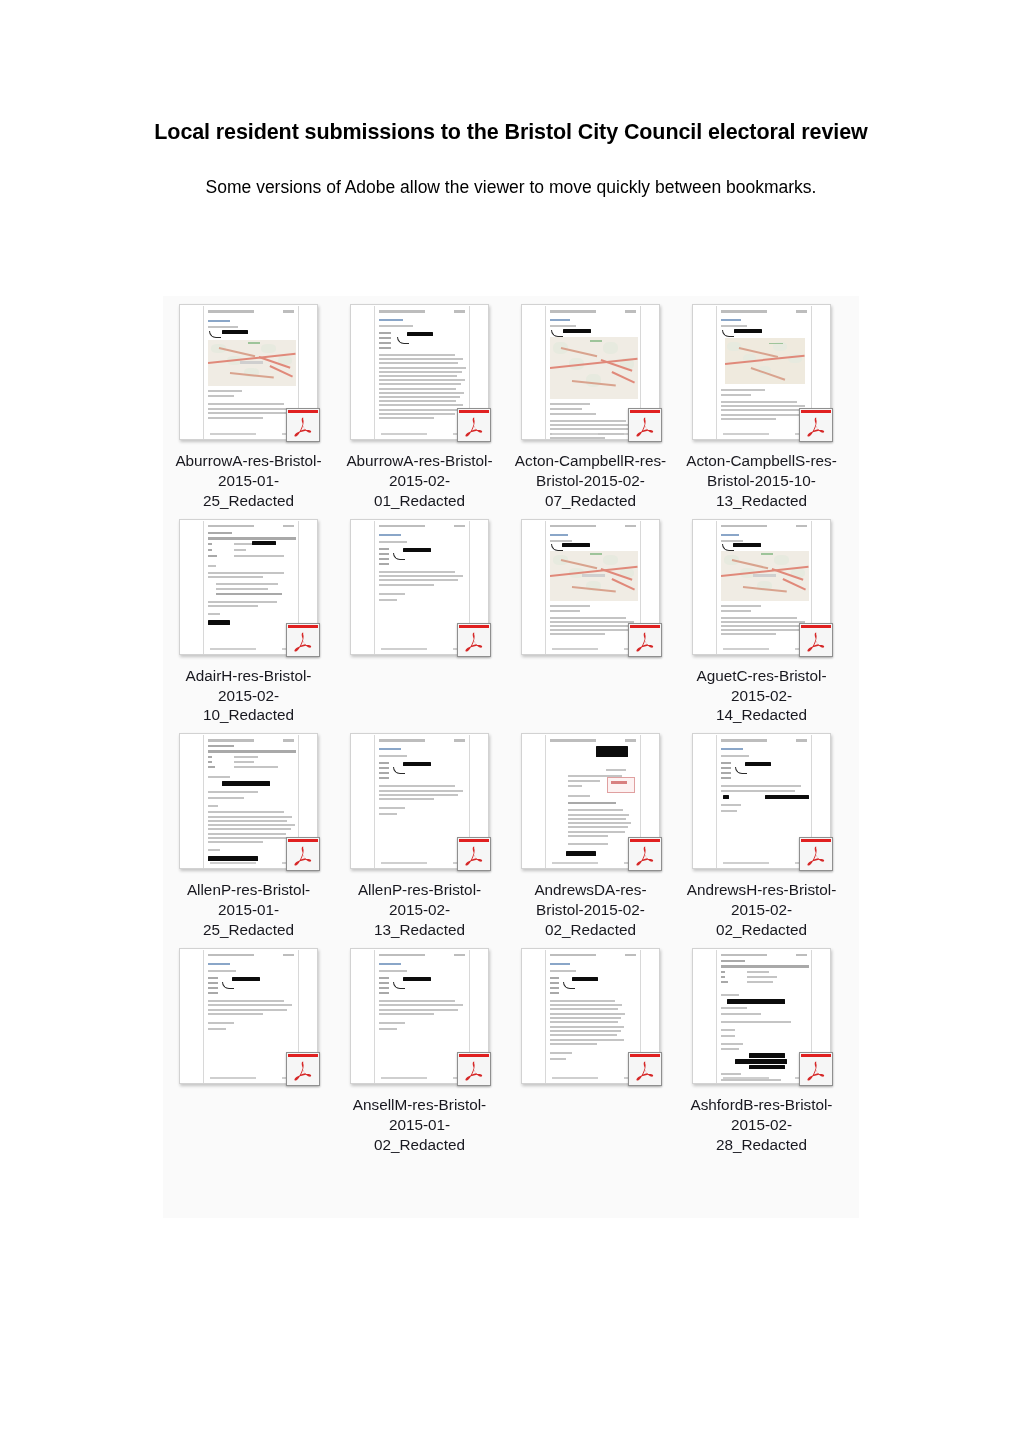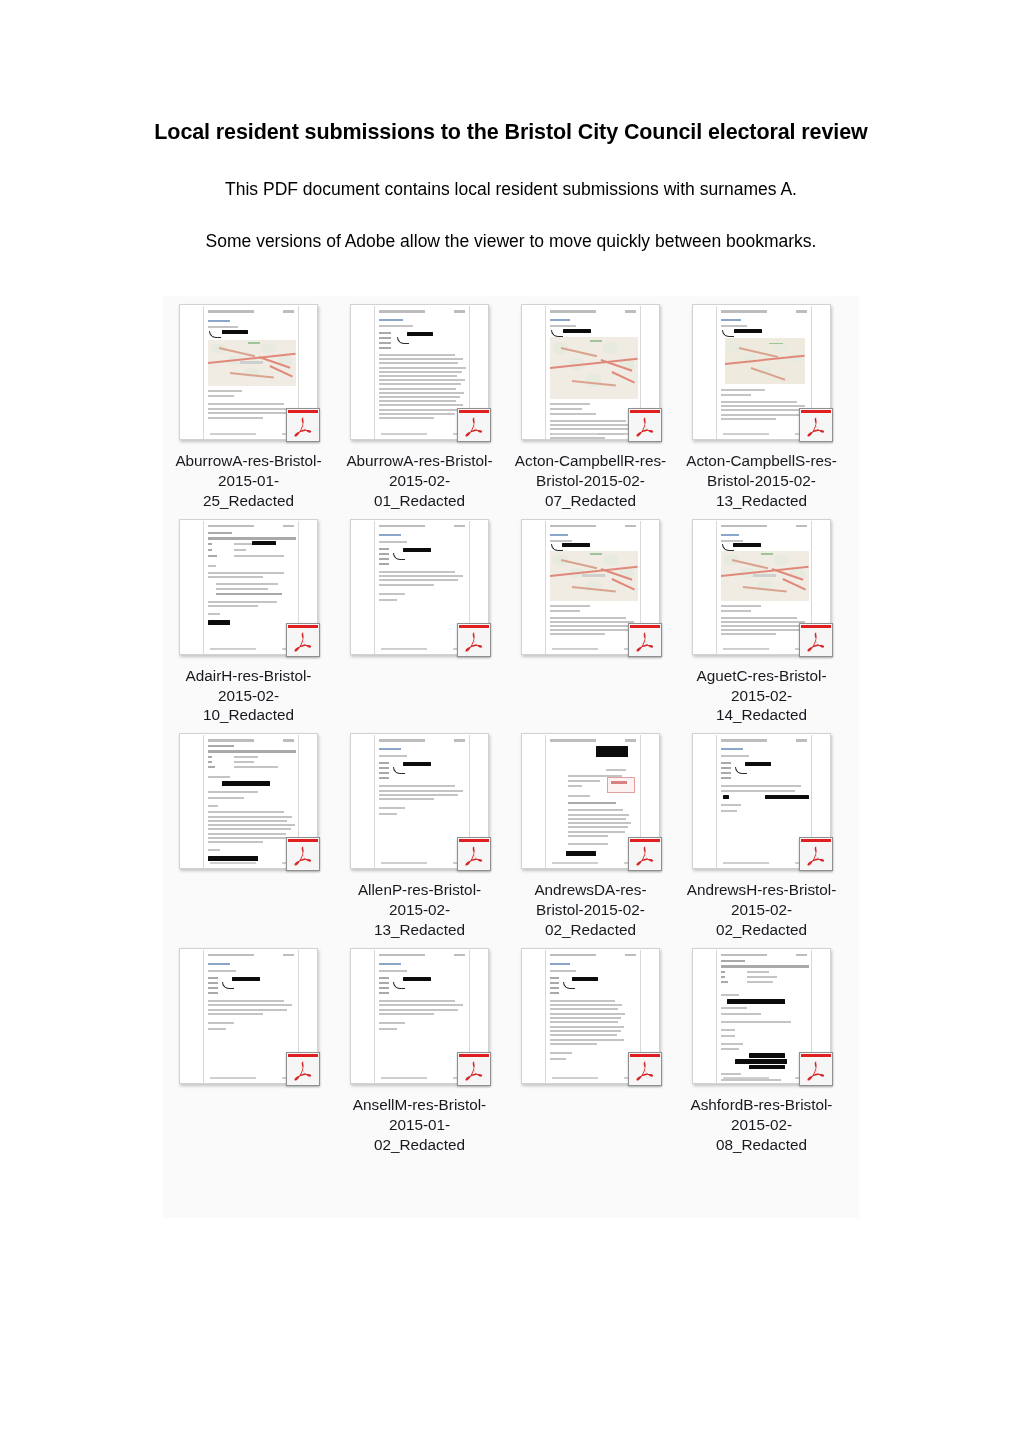--- a/index.html
+++ b/index.html
@@ -243,21 +243,20 @@
     color: #18181f;
     word-break: break-word;
     font-family: "Liberation Sans", sans-serif;
   }
 </style>
 </head>
 <body>
 
 <div class="doc-header">
   <h1 class="doc-title">Local resident submissions to the Bristol City Council electoral review</h1>
-  <p class="doc-para para-1">This PDF document contains local resident submissions with surnames A.</p>
   <p class="doc-para para-2">Some versions of Adobe allow the viewer to move quickly between bookmarks.</p>
 </div>
 
 <div class="file-grid-panel">
   <div class="grid-rows" id="grid-rows">
       <div class="grid-row">
         <div class="file-cell">
           <div class="thumb-wrap">
             <div class="thumb-card">
               <div class="thumb-page">
@@ -443,21 +442,21 @@
                 </div>
               </div>
             </div>
             <div class="pdf-badge">
               <span class="bar"></span>
               <svg viewBox="0 0 24 24" aria-hidden="true">
                 <path d="M12.2 2.4c-1.0 0-1.5 0.9-1.5 2.1 0 1.5 0.5 3.1 1.0 4.4 -0.8 2.6 -2.0 5.5 -3.2 7.6 -2.3 1.0 -4.3 2.2 -4.9 3.4 -0.4 0.8 -0.1 1.6 0.8 1.7 1.4 0.2 3.0 -1.7 4.5 -4.3 1.9 -0.7 4.1 -1.3 6.0 -1.6 1.7 1.3 3.4 2.1 4.4 1.9 0.9 -0.2 1.1 -1.1 0.6 -1.7 -0.7 -0.8 -2.6 -1.0 -4.6 -0.8 -1.3 -1.1 -2.5 -2.7 -3.3 -4.4 0.4 -1.6 0.7 -3.3 0.6 -4.6 -0.1 -1.3 -0.5 -1.7 -0.4 -1.7z M11.9 10.9c0.6 1.3 1.4 2.5 2.3 3.4 -1.4 0.3 -2.9 0.7 -4.2 1.2 0.7 -1.4 1.4 -3.0 1.9 -4.6z" fill="#d62828"></path>
               </svg>
             </div>
           </div>
-          <div class="file-label">Acton-CampbellS-res-Bristol-2015-02-13_Redacted</div>
+          <div class="file-label">Acton-CampbellS-res-Bristol-2015-10-13_Redacted</div>
         </div>
       </div>
       <div class="grid-row">
         <div class="file-cell">
           <div class="thumb-wrap">
             <div class="thumb-card">
               <div class="thumb-page">
                 <div class="page-inner">
                   <span class="tl d" style="left:0px;top:7px;width:24px"></span>
                   <span class="tl d thick" style="left:0px;top:12px;width:88px"></span>
@@ -676,20 +675,21 @@
                 </div>
               </div>
             </div>
             <div class="pdf-badge">
               <span class="bar"></span>
               <svg viewBox="0 0 24 24" aria-hidden="true">
                 <path d="M12.2 2.4c-1.0 0-1.5 0.9-1.5 2.1 0 1.5 0.5 3.1 1.0 4.4 -0.8 2.6 -2.0 5.5 -3.2 7.6 -2.3 1.0 -4.3 2.2 -4.9 3.4 -0.4 0.8 -0.1 1.6 0.8 1.7 1.4 0.2 3.0 -1.7 4.5 -4.3 1.9 -0.7 4.1 -1.3 6.0 -1.6 1.7 1.3 3.4 2.1 4.4 1.9 0.9 -0.2 1.1 -1.1 0.6 -1.7 -0.7 -0.8 -2.6 -1.0 -4.6 -0.8 -1.3 -1.1 -2.5 -2.7 -3.3 -4.4 0.4 -1.6 0.7 -3.3 0.6 -4.6 -0.1 -1.3 -0.5 -1.7 -0.4 -1.7z M11.9 10.9c0.6 1.3 1.4 2.5 2.3 3.4 -1.4 0.3 -2.9 0.7 -4.2 1.2 0.7 -1.4 1.4 -3.0 1.9 -4.6z" fill="#d62828"></path>
               </svg>
             </div>
           </div>
+          <div class="file-label">AllenP-res-Bristol-2015-01-25_Redacted</div>
         </div>
         <div class="file-cell">
           <div class="thumb-wrap">
             <div class="thumb-card">
               <div class="thumb-page">
                 <div class="page-inner">
                   <span class="tl blue" style="left:0px;top:9px;width:22px"></span>
                   <span class="tl " style="left:0px;top:16px;width:28px"></span>
                   <span class="tl d" style="left:0px;top:23px;width:10px"></span>
                   <span class="tl d" style="left:0px;top:28px;width:10px"></span>
@@ -969,17 +969,17 @@
                 </div>
               </div>
             </div>
             <div class="pdf-badge">
               <span class="bar"></span>
               <svg viewBox="0 0 24 24" aria-hidden="true">
                 <path d="M12.2 2.4c-1.0 0-1.5 0.9-1.5 2.1 0 1.5 0.5 3.1 1.0 4.4 -0.8 2.6 -2.0 5.5 -3.2 7.6 -2.3 1.0 -4.3 2.2 -4.9 3.4 -0.4 0.8 -0.1 1.6 0.8 1.7 1.4 0.2 3.0 -1.7 4.5 -4.3 1.9 -0.7 4.1 -1.3 6.0 -1.6 1.7 1.3 3.4 2.1 4.4 1.9 0.9 -0.2 1.1 -1.1 0.6 -1.7 -0.7 -0.8 -2.6 -1.0 -4.6 -0.8 -1.3 -1.1 -2.5 -2.7 -3.3 -4.4 0.4 -1.6 0.7 -3.3 0.6 -4.6 -0.1 -1.3 -0.5 -1.7 -0.4 -1.7z M11.9 10.9c0.6 1.3 1.4 2.5 2.3 3.4 -1.4 0.3 -2.9 0.7 -4.2 1.2 0.7 -1.4 1.4 -3.0 1.9 -4.6z" fill="#d62828"></path>
               </svg>
             </div>
           </div>
-          <div class="file-label">AshfordB-res-Bristol-2015-02-08_Redacted</div>
+          <div class="file-label">AshfordB-res-Bristol-2015-02-28_Redacted</div>
         </div>
       </div>
     </div>
 </div>
 
 </body></html>

